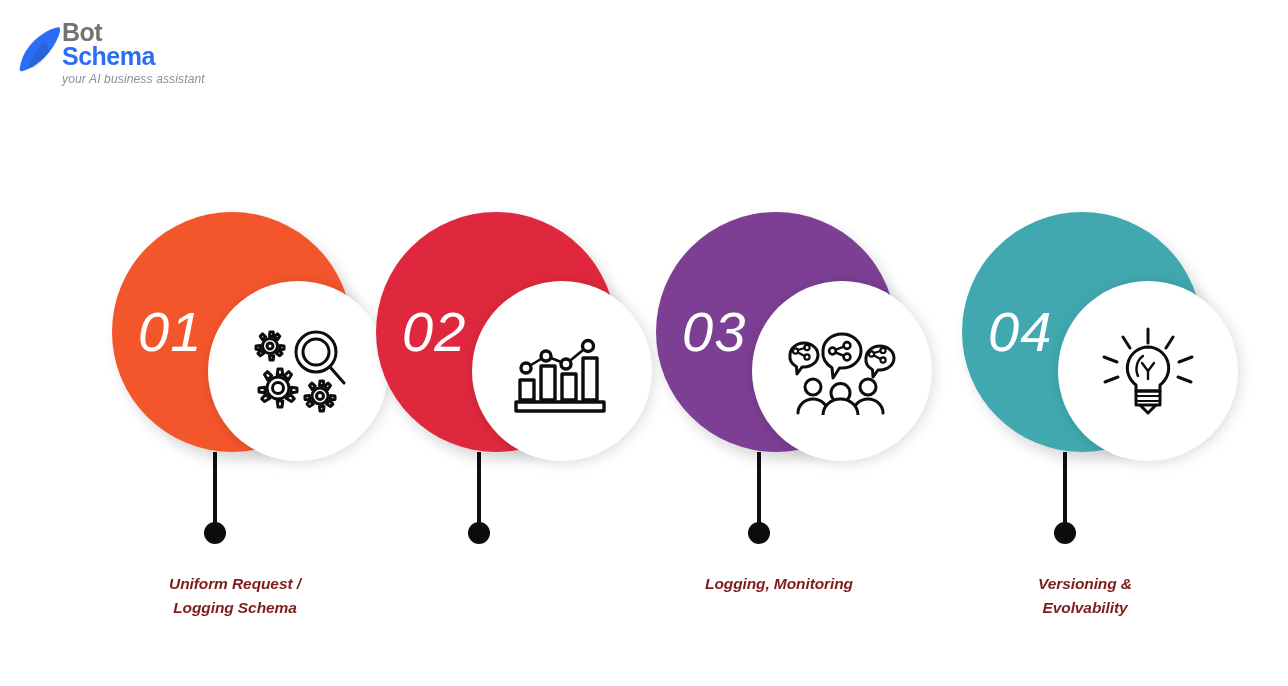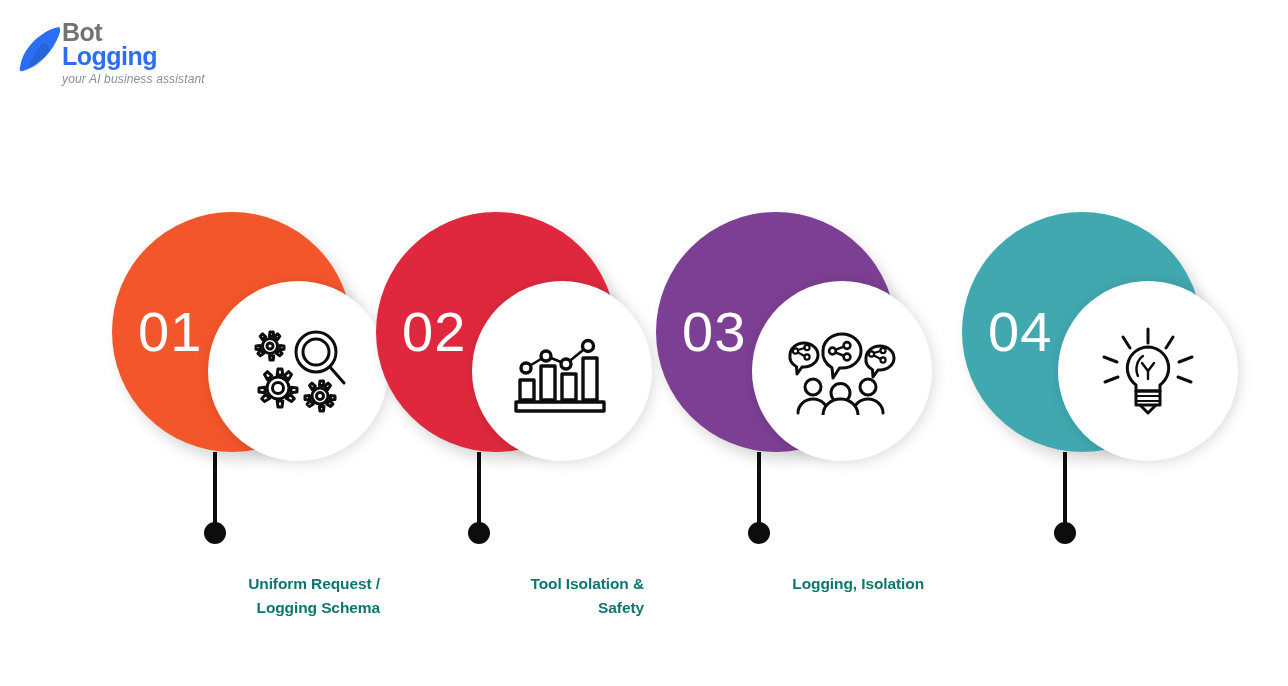--- a/index.html
+++ b/index.html
@@ -53,20 +53,21 @@
     white-space: nowrap;
   }
 
   
   #steps {
     position: absolute;
     left: 0;
     top: 0;
     width: 1288px;
     height: 686px;
+    font-style: italic;
   }
   .step {
     position: absolute;
     top: 0;
     width: 290px;
     height: 686px;
   }
 
   
   .disc {
@@ -149,42 +150,42 @@
     border-radius: 50%;
     background: #0d0d0d;
   }
 
   
   .caption {
     position: absolute;
     top: 572px;
     left: -22px;
     width: 290px;
-    text-align: right;
-    color: #0f766e;
+    text-align: center;
+    color: #7f1d1d;
     font-size: 15.5px;
     font-weight: bold;
     line-height: 24px;
     letter-spacing: -0.1px;
   }
   .caption .l2 { display: block; }
 </style>
 </head>
 <body>
 
 <div id="logo">
   <div id="logo-mark">
     <svg viewBox="0 0 46 48" width="46" height="48" aria-hidden="true">
       <path d="M41 1 C30 3 18 11 10 22 C6 27 3 34 2 41 C1 44 2 46 5 45 C12 43 20 38 27 31 C33 25 38 17 41 9 C42 6 43 3 41 1 Z" fill="#2b6ef5"></path>
       <path d="M24 18 C20 23 15 30 12 38 C11 41 12 43 15 42 C20 40 25 35 29 29 C31 25 31 20 28 17 Z" fill="#17171b" opacity="0.12"></path>
     </svg>
   </div>
   <div id="logo-wordmark">
     <div class="logo-line" id="logo-bot">Bot</div>
-    <div class="logo-line" id="logo-penguin">Logging</div>
+    <div class="logo-line" id="logo-penguin">Schema</div>
     <div id="logo-tagline">your AI business assistant</div>
   </div>
 </div>
 
 <div id="steps">
 
   <div class="step" style="left:112px;">
     <div class="disc-shadow"></div>
     <div class="disc" style="background:#F4562B;"></div>
     <div class="step-number">01</div>
@@ -265,24 +266,20 @@
           <rect x="27" y="38" width="14" height="34"></rect>
           <rect x="48" y="46" width="14" height="26"></rect>
           <rect x="69" y="30" width="14" height="42"></rect>
 
           <rect x="2" y="74" width="88" height="9"></rect>
         </svg>
       </span>
     </div>
     <div class="connector-line"></div>
     <div class="connector-dot"></div>
-    <div class="caption">
-      <span>Tool Isolation &amp;</span>
-      <span class="l2">Safety</span>
-    </div>
   </div>
 
   <div class="step" style="left:656px;">
     <div class="disc-shadow"></div>
     <div class="disc" style="background:#7C3F93;"></div>
     <div class="step-number">03</div>
     <div class="bubble-shadow"></div>
     <div class="bubble">
       <span>
         <svg width="120" height="88" viewBox="0 0 120 88" fill="none" stroke="#0d0d0d" stroke-width="3" stroke-linecap="round" stroke-linejoin="round" aria-hidden="true">
@@ -321,21 +318,21 @@
           <path d="M71 86 a15 14 0 0 1 30 0"></path>
 
           <circle cx="58.5" cy="66" r="9.5" fill="#ffffff"></circle>
           <path d="M41 88 a17.5 16 0 0 1 35 0" fill="#ffffff"></path>
         </svg>
       </span>
     </div>
     <div class="connector-line"></div>
     <div class="connector-dot"></div>
     <div class="caption">
-      <span>Logging, Isolation</span>
+      <span>Logging, Monitoring</span>
     </div>
   </div>
 
   <div class="step" style="left:962px;">
     <div class="disc-shadow"></div>
     <div class="disc" style="background:#41A8B0;"></div>
     <div class="step-number">04</div>
     <div class="bubble-shadow"></div>
     <div class="bubble">
       <span>
@@ -358,15 +355,19 @@
 
           <rect x="38" y="64" width="24" height="14"></rect>
           <path d="M38 69 L62 69" stroke-width="2.2"></path>
           <path d="M38 74 L62 74" stroke-width="2.2"></path>
           <path d="M42 78 L50 86 L58 78"></path>
         </svg>
       </span>
     </div>
     <div class="connector-line"></div>
     <div class="connector-dot"></div>
+    <div class="caption">
+      <span>Versioning &amp;</span>
+      <span class="l2">Evolvability</span>
+    </div>
   </div>
 
 </div>
 
 </body></html>

